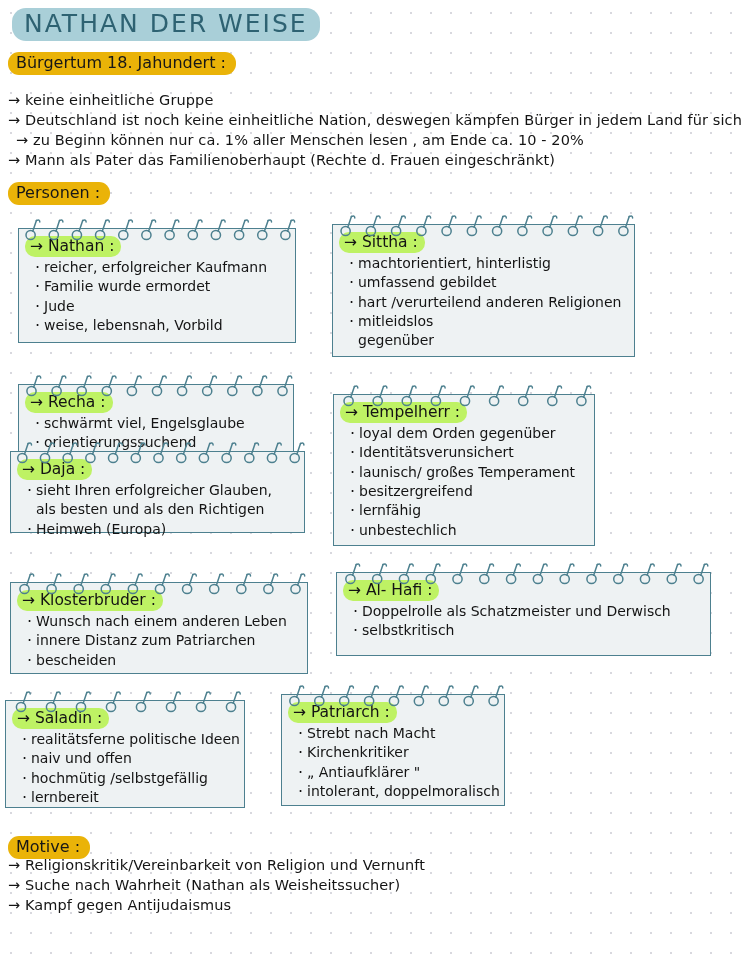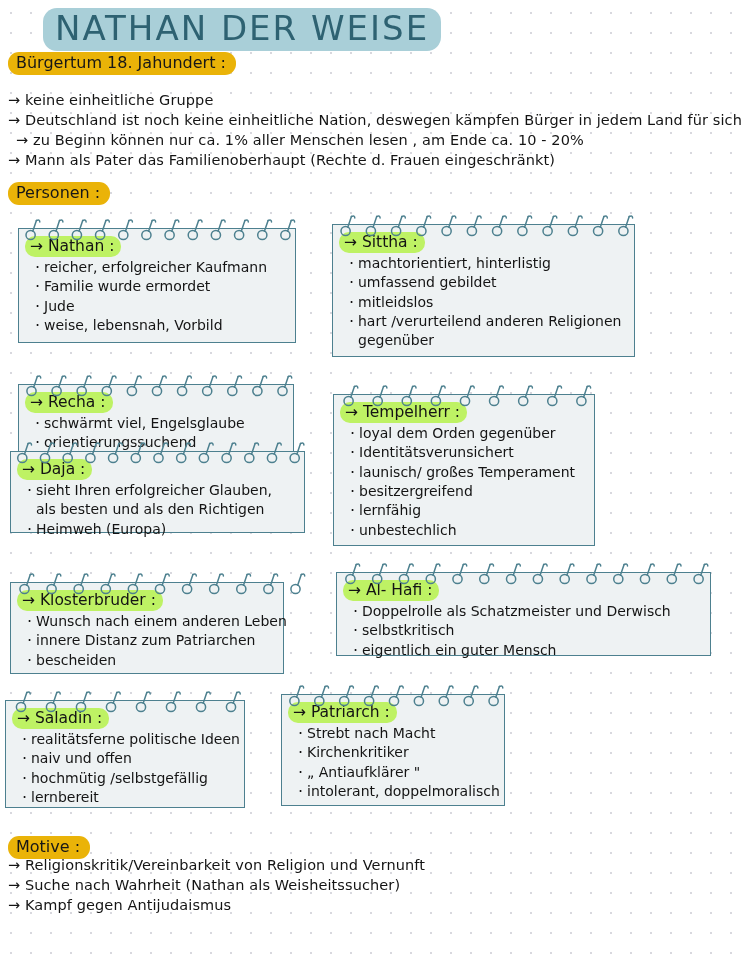--- a/index.html
+++ b/index.html
@@ -16,30 +16,29 @@
     background-image:
       radial-gradient(circle at 1px 1px, #d8d8de 1.05px, transparent 1.2px);
     background-size:20px 20px;
     background-position:10px 12px;
   }
   .layer{position:absolute;inset:0;}
 
   
   .title{
     position:absolute;left:12px;top:8px;
-    font-size:34px;letter-spacing:2.0px;
+    font-size:25px;letter-spacing:2.0px;
     color:#2e6272;
     font-family:"DejaVu Sans", sans-serif;
     font-weight:400;
     padding:3px 12px 4px 12px;
     background:#a9cfd8;
     border-radius:14px;
     line-height:1.05;
     white-space:nowrap;
-    margin-left:31px;
   }
   .subhead{
     position:absolute;
     font-size:16px;color:#171717;
     background:#eab308;
     border-radius:11px;
     padding:2px 10px 3px 8px;
     white-space:nowrap;
     line-height:1.15;
   }
@@ -203,22 +202,22 @@
             <circle cx="265.1" cy="17" r="4.6" fill="none" stroke="#4d808f" stroke-width="1.5"></circle>
             <path d="M267.3 13.2 L270.9 2.5" fill="none" stroke="#4d808f" stroke-width="1.5" stroke-linecap="round"></path>
             <path d="M270.9 2.5 q3.4 -1.6 3.4 1.6" fill="none" stroke="#4d808f" stroke-width="1.5" stroke-linecap="round"></path>
             <circle cx="290.4" cy="17" r="4.6" fill="none" stroke="#4d808f" stroke-width="1.5"></circle>
             <path d="M292.6 13.2 L296.2 2.5" fill="none" stroke="#4d808f" stroke-width="1.5" stroke-linecap="round"></path>
             <path d="M296.2 2.5 q3.4 -1.6 3.4 1.6" fill="none" stroke="#4d808f" stroke-width="1.5" stroke-linecap="round"></path>
           </svg></div>
         <div class="inner"><div class="card-title">→ Sittha :</div><ul>
             <li>machtorientiert, hinterlistig</li>
             <li>umfassend gebildet</li>
+            <li>hart /verurteilend anderen Religionen</li>
             <li>mitleidslos</li>
-            <li>hart /verurteilend anderen Religionen</li>
             <li class="cont">gegenüber</li>
           </ul></div>
       </div>
       <div class="card" style="left: 18px; top: 384px; width: 276px; height: 76px;">
         <div class="spiral"><svg width="276" height="24" viewBox="0 0 276 24" xmlns="http://www.w3.org/2000/svg">
             <circle cx="12.5" cy="17" r="4.6" fill="none" stroke="#4d808f" stroke-width="1.5"></circle>
             <path d="M14.7 13.2 L18.3 2.5" fill="none" stroke="#4d808f" stroke-width="1.5" stroke-linecap="round"></path>
             <path d="M18.3 2.5 q3.4 -1.6 3.4 1.6" fill="none" stroke="#4d808f" stroke-width="1.5" stroke-linecap="round"></path>
             <circle cx="37.6" cy="17" r="4.6" fill="none" stroke="#4d808f" stroke-width="1.5"></circle>
             <path d="M39.8 13.2 L43.4 2.5" fill="none" stroke="#4d808f" stroke-width="1.5" stroke-linecap="round"></path>
@@ -384,24 +383,23 @@
             <circle cx="334.8" cy="17" r="4.6" fill="none" stroke="#4d808f" stroke-width="1.5"></circle>
             <path d="M337.0 13.2 L340.6 2.5" fill="none" stroke="#4d808f" stroke-width="1.5" stroke-linecap="round"></path>
             <path d="M340.6 2.5 q3.4 -1.6 3.4 1.6" fill="none" stroke="#4d808f" stroke-width="1.5" stroke-linecap="round"></path>
             <circle cx="361.6" cy="17" r="4.6" fill="none" stroke="#4d808f" stroke-width="1.5"></circle>
             <path d="M363.8 13.2 L367.4 2.5" fill="none" stroke="#4d808f" stroke-width="1.5" stroke-linecap="round"></path>
             <path d="M367.4 2.5 q3.4 -1.6 3.4 1.6" fill="none" stroke="#4d808f" stroke-width="1.5" stroke-linecap="round"></path>
           </svg></div>
         <div class="inner"><div class="card-title">→ Al- Hafi :</div><ul>
             <li>Doppelrolle als Schatzmeister und Derwisch</li>
             <li>selbstkritisch</li>
-            <li>eigentlich ein guter Mensch</li>
-          </ul></div>
-      </div>
-      <div class="card" style="left: 10px; top: 582px; width: 274px; height: 92px;">
+          </ul></div>
+      </div>
+      <div class="card" style="left: 10px; top: 582px; width: 298px; height: 92px;">
         <div class="spiral"><svg width="298" height="24" viewBox="0 0 298 24" xmlns="http://www.w3.org/2000/svg">
             <circle cx="13.5" cy="17" r="4.6" fill="none" stroke="#4d808f" stroke-width="1.5"></circle>
             <path d="M15.7 13.2 L19.3 2.5" fill="none" stroke="#4d808f" stroke-width="1.5" stroke-linecap="round"></path>
             <path d="M19.3 2.5 q3.4 -1.6 3.4 1.6" fill="none" stroke="#4d808f" stroke-width="1.5" stroke-linecap="round"></path>
             <circle cx="40.6" cy="17" r="4.6" fill="none" stroke="#4d808f" stroke-width="1.5"></circle>
             <path d="M42.8 13.2 L46.4 2.5" fill="none" stroke="#4d808f" stroke-width="1.5" stroke-linecap="round"></path>
             <path d="M46.4 2.5 q3.4 -1.6 3.4 1.6" fill="none" stroke="#4d808f" stroke-width="1.5" stroke-linecap="round"></path>
             <circle cx="67.7" cy="17" r="4.6" fill="none" stroke="#4d808f" stroke-width="1.5"></circle>
             <path d="M69.9 13.2 L73.5 2.5" fill="none" stroke="#4d808f" stroke-width="1.5" stroke-linecap="round"></path>
             <path d="M73.5 2.5 q3.4 -1.6 3.4 1.6" fill="none" stroke="#4d808f" stroke-width="1.5" stroke-linecap="round"></path>

